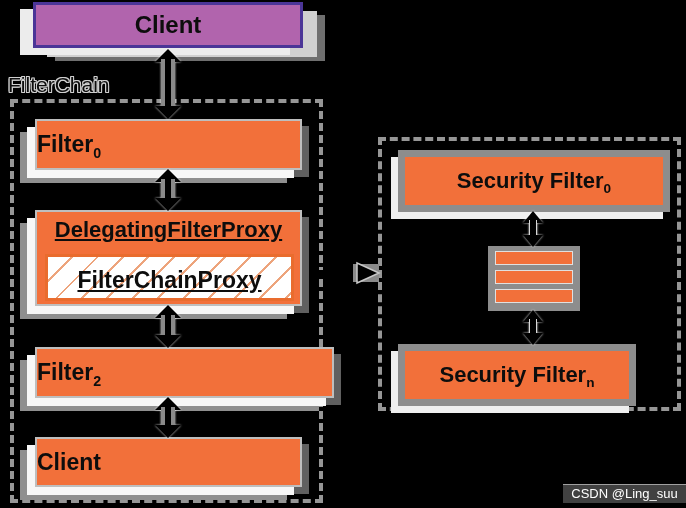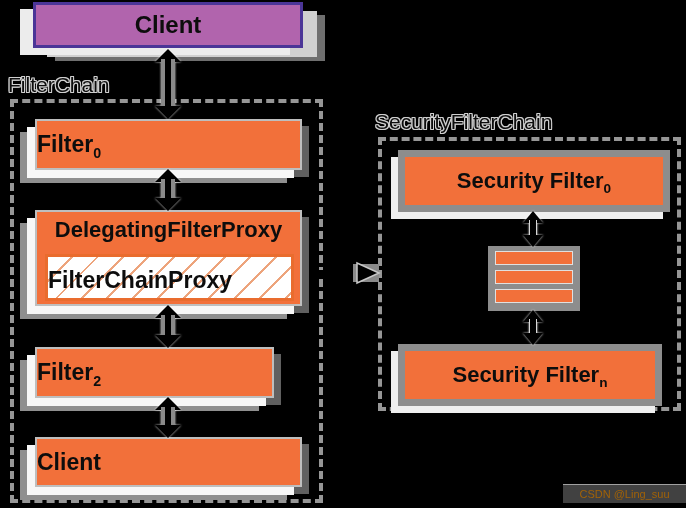--- a/index.html
+++ b/index.html
@@ -54,30 +54,30 @@
   }
 
   
   .dashedbox {
     position:absolute; box-sizing:border-box;
     border:4px dashed var(--dash);
   }
 
   
   #delegating { flex-direction:column; justify-content:flex-start; }
-  #delegating .boxtext { font-size:22px; margin-top:5px; }
+  #delegating .boxtext { font-size:22px; margin-top:5px;text-decoration:underline; }
   #fcproxy {
     position:absolute; left:8px; top:42px; width:249px; height:47px;
     box-sizing:border-box;
     border:3px solid #e96c2e;
     background:
       repeating-linear-gradient(135deg,
         rgba(255,255,255,0) 0 16px, var(--hatch) 16px 18px),
       #ffffff;
-    display:flex; align-items:center; 
+    display:flex; align-items:center; justify-content:center;
   }
   #fcproxy .boxtext { font-size:23px; }
 
   
   .sbox {
     position:absolute;
     background:var(--orange);
     border:7px solid var(--gray-frame);
     box-sizing:border-box;
     box-shadow:-7px 7px 0 #efefef;
@@ -135,69 +135,68 @@
   #connector-line {
     position:absolute; left:330px; top:272px; width:24px; height:2px;
     background:#000;
   }
   #connector-head { position:absolute; left:351px; top:259px; }
 
   
   #watermark {
     position:absolute; left:563px; top:484px; width:123px; height:18px;
     background:rgba(118,118,118,0.55);
-    color:#a16207; font-size:11px; line-height:18px; text-align:center;
+    color:#ffffff; font-size:13px; line-height:18px; text-align:center;
     border-top:1px solid rgba(255,255,255,0.5);
   }
 </style>
 </head>
 <body>
 
 <div id="canvas" style="--bg: #000000; --orange: #F2703A; --purple: #B164AD; --purple-border: #4B3597; --box-border: #BEBEBE; --gray-frame: #8D8D8D; --shadow-white: #F7F7F7; --shadow-gray: #8F8F8F; --dash: #969696; --hatch: #EDA47C; --label-text: #0D0D0D; --label-halo: #CFCFCF;">
 
   <div class="dashedbox" style="left:10px; top:99px; width:313px; height:404px;"></div>
   <div class="dashedbox" style="left:378px; top:137px; width:303px; height:274px;"></div>
 
   <div class="dlabel" style="left:8px; top:73px;">FilterChain</div>
-  <div class="dlabel" style="left:375px; top:110px;">SecurityFilterChain</div>
 
   <div id="client">
     <span class="boxtext">Client</span>
   </div>
 
   <div class="obox" style="left:35px; top:119px; width:267px; height:51px;">
     <span class="boxtext"><span>Filter</span><sub>0</sub></span>
   </div>
 
   <div class="obox" id="delegating" style="left:35px; top:210px; width:267px; height:96px;">
     <span class="boxtext">DelegatingFilterProxy</span>
     <div id="fcproxy">
       <span class="boxtext">FilterChainProxy</span>
     </div>
   </div>
 
-  <div class="obox" style="left:35px; top:347px; width:239px; height:51px;">
+  <div class="obox" style="left:35px; top:347px; width:299px; height:51px;">
     <span class="boxtext"><span>Filter</span><sub>2</sub></span>
   </div>
 
   <div class="obox" style="left:35px; top:437px; width:267px; height:50px;">
     <span class="boxtext">Client</span>
   </div>
 
   <div class="sbox" style="left:398px; top:150px; width:272px; height:62px;">
     <span class="boxtext"><span>Security Filter</span><sub>0</sub></span>
   </div>
 
   <div id="bars-panel">
       <div class="filter-bar" style="top: 5px;"></div>
       <div class="filter-bar" style="top: 24px;"></div>
       <div class="filter-bar" style="top: 43px;"></div>
     </div>
 
-  <div class="sbox" style="left:398px; top:344px; width:264px; height:62px;">
+  <div class="sbox" style="left:398px; top:344px; width:238px; height:62px;">
     <span class="boxtext"><span>Security Filter</span><sub>n</sub></span>
   </div>
 
   <div class="varrow" style="left:155px; top:49px; height:70px;">
     <div class="head-up"></div>
       <div class="shaft"></div>
       <div class="head-down"></div>
   </div>
   <div class="varrow" style="left:155px; top:169px; height:42px;">
     <div class="head-up"></div>

